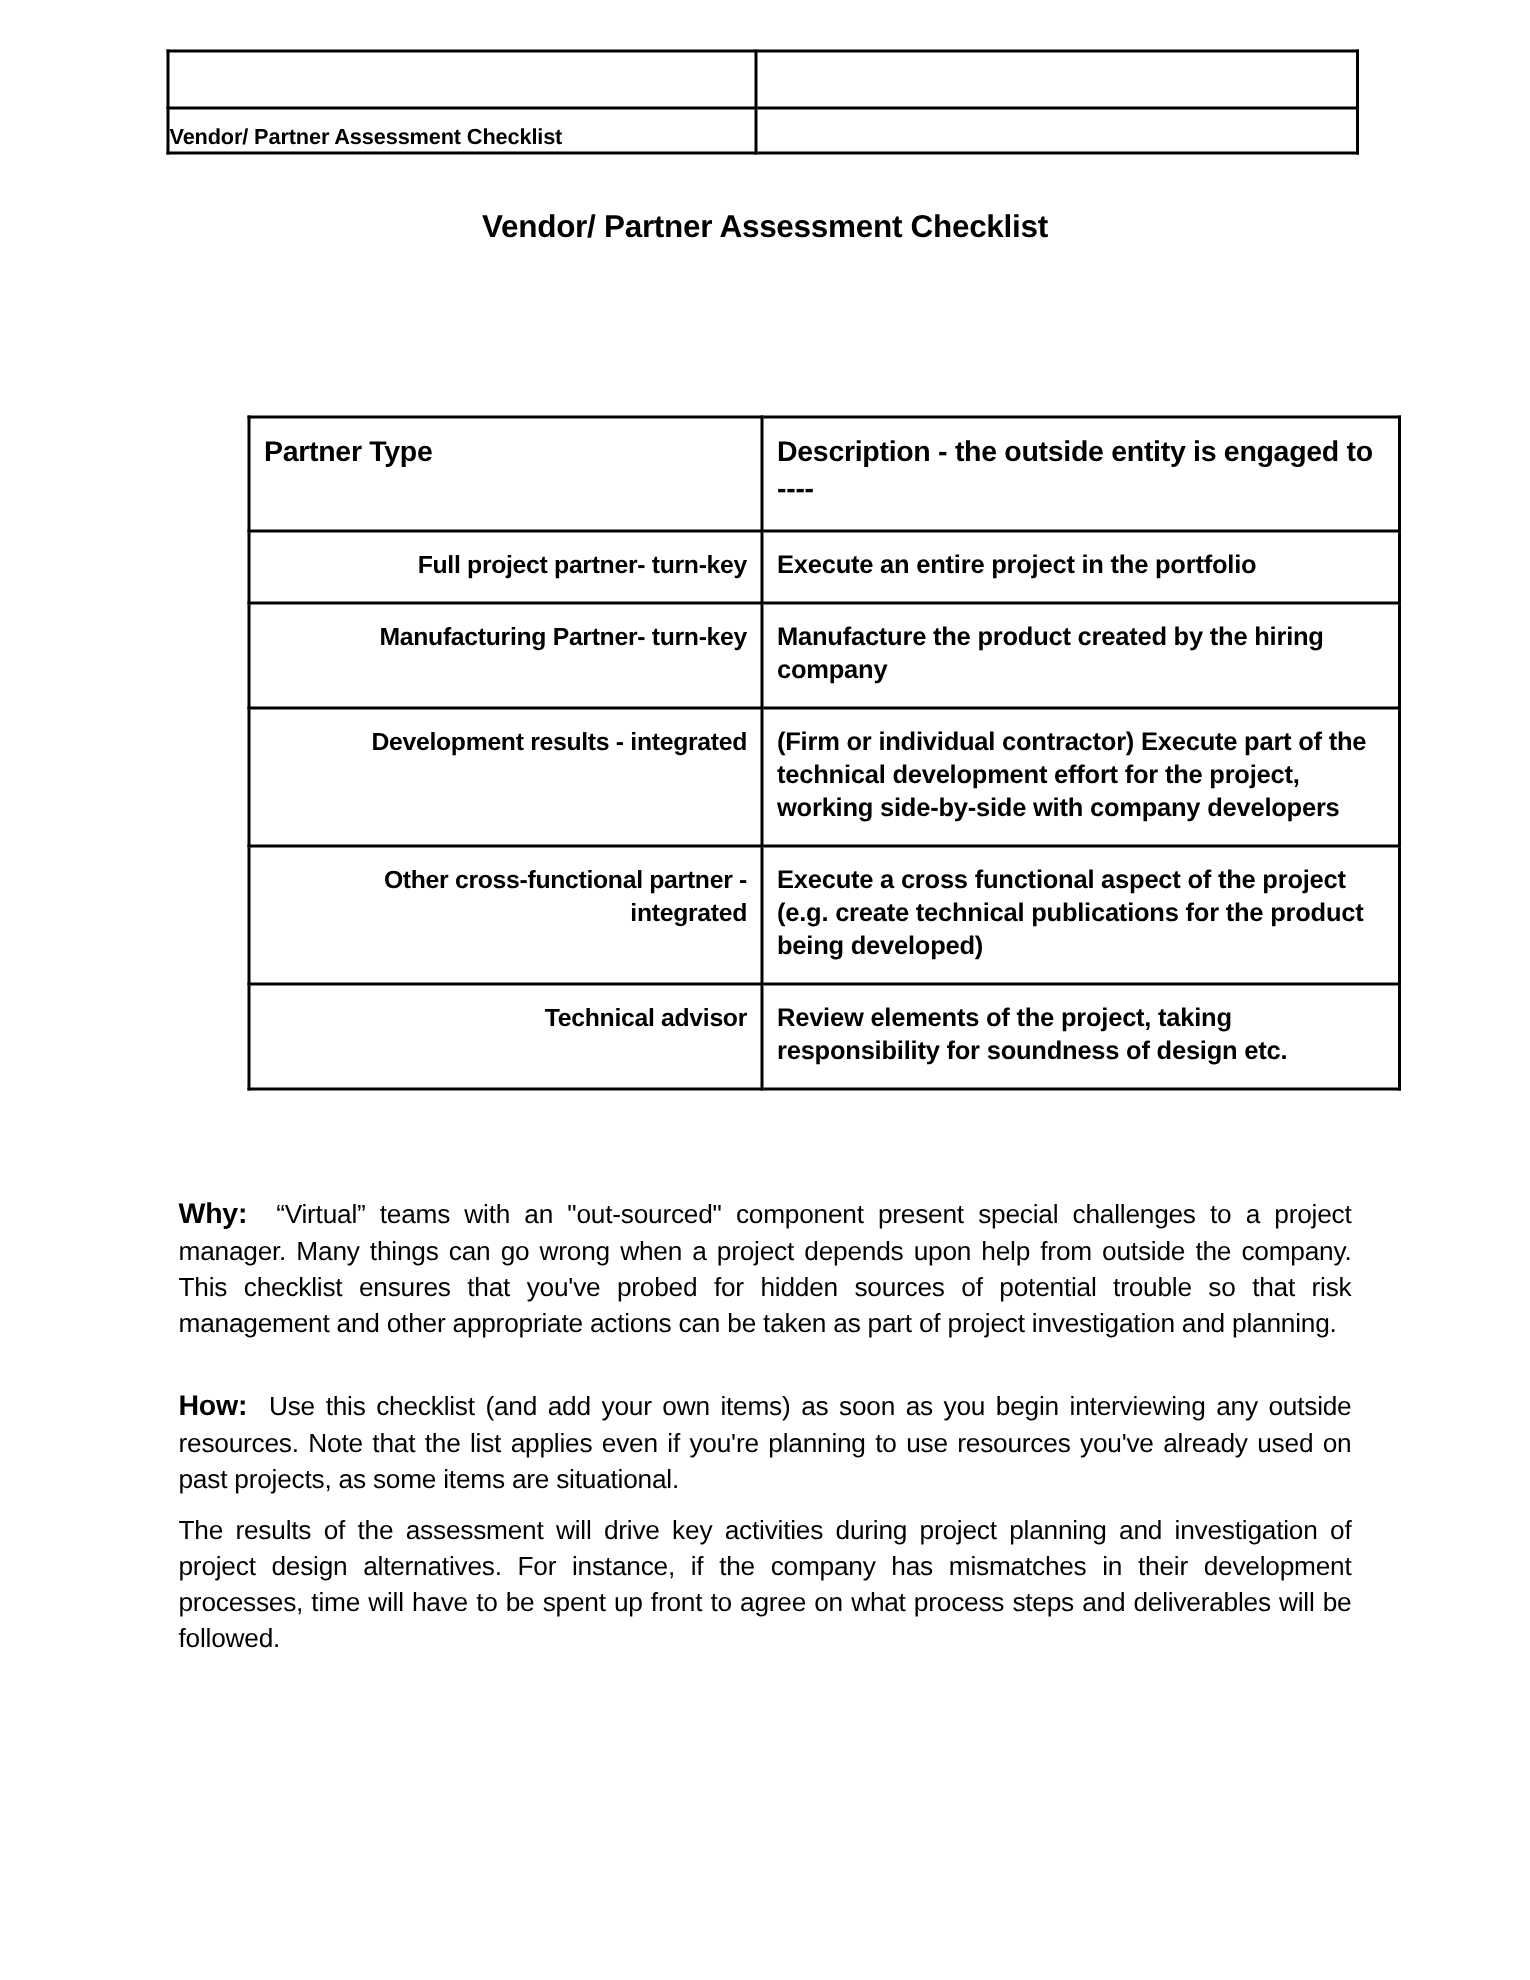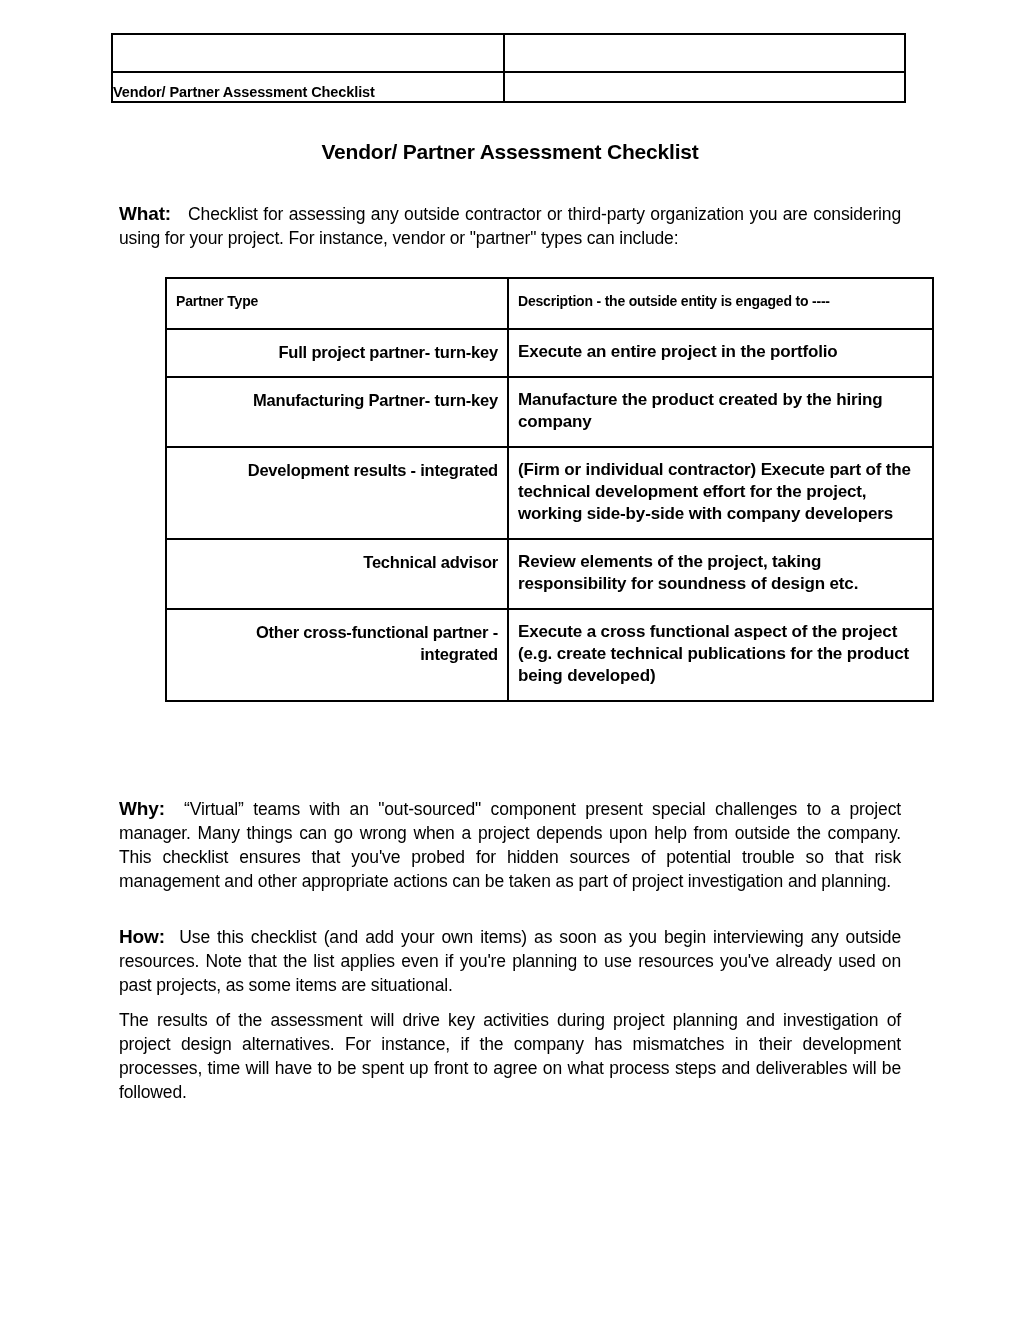--- a/index.html
+++ b/index.html
@@ -96,21 +96,21 @@
     border: 2px solid #000;
     padding: 8px 9px 9px 9px;
     vertical-align: top;
     text-align: left;
     font-weight: bold;
   }
   .partner-table .c1 { width: 322px; }
   .partner-table .c2 { width: 405px; }
 
   .partner-table thead td {
-    font-size: 14px;
+    font-size: 19px;
     font-weight: bold;
     line-height: 25px;
     letter-spacing: -0.2px;
     padding-top: 10px;
     padding-bottom: 14px;
   }
   .partner-table tbody td.type {
     font-size: 16.5px;
     font-weight: bold;
     line-height: 22px;
@@ -139,23 +139,20 @@
       </tr>
       <tr class="row-bottom">
         <td class="col-left header-doc-title">Vendor/ Partner Assessment Checklist</td>
         <td class="col-right"></td>
       </tr>
     </tbody>
   </table>
 
   <div class="doc-title">Vendor/ Partner Assessment Checklist</div>
 
-  <div class="para" id="para-what">
-    <span class="lead">What:</span><span class="gap">&nbsp;&nbsp; </span><span>Checklist for assessing any outside contractor or third-party organization you are considering using for your project.   For instance, vendor or  "partner" types can include:</span>
-  </div>
 
   <table class="partner-table">
     <thead>
       <tr>
         <td class="c1">Partner Type</td>
         <td class="c2">Description - the outside entity is engaged to ----</td>
       </tr>
     </thead>
     <tbody>
       <tr>
@@ -164,26 +161,26 @@
       </tr>
       <tr>
         <td class="c1 type">Manufacturing Partner- turn-key</td>
         <td class="c2 desc">Manufacture the product created by the hiring company</td>
       </tr>
       <tr>
         <td class="c1 type">Development results - integrated</td>
         <td class="c2 desc">(Firm or individual contractor) Execute part of the technical development effort for the project, working side-by-side with company developers</td>
       </tr>
       <tr>
+        <td class="c1 type">Other cross-functional partner - integrated</td>
+        <td class="c2 desc">Execute a cross functional aspect of the project (e.g. create technical publications for the product being developed)</td>
+      </tr>
+      <tr>
         <td class="c1 type">Technical advisor</td>
         <td class="c2 desc">Review elements of the project, taking responsibility for soundness of design etc.</td>
-      </tr>
-      <tr>
-        <td class="c1 type">Other cross-functional partner - integrated</td>
-        <td class="c2 desc">Execute a cross functional aspect of the project (e.g. create technical publications for the product being developed)</td>
       </tr>
     </tbody>
   </table>
 
   <div class="para" id="para-why">
     <span class="lead">Why:</span><span class="gap">&nbsp; </span><span>“Virtual” teams with an "out-sourced" component present special challenges to a project manager. Many things can go wrong when a project depends upon help from outside the company.  This checklist ensures that you've probed for hidden sources of potential trouble so that risk management and other appropriate actions can be taken as part of project investigation and planning.</span>
   </div>
 
   <div class="para" id="para-how">
     <span class="lead">How:</span><span class="gap">&nbsp;&nbsp;</span><span>Use this checklist (and add your own items) as soon as you begin interviewing any outside resources.  Note that the list applies even if you're planning to use resources you've already used on past projects, as some items are situational.</span>

